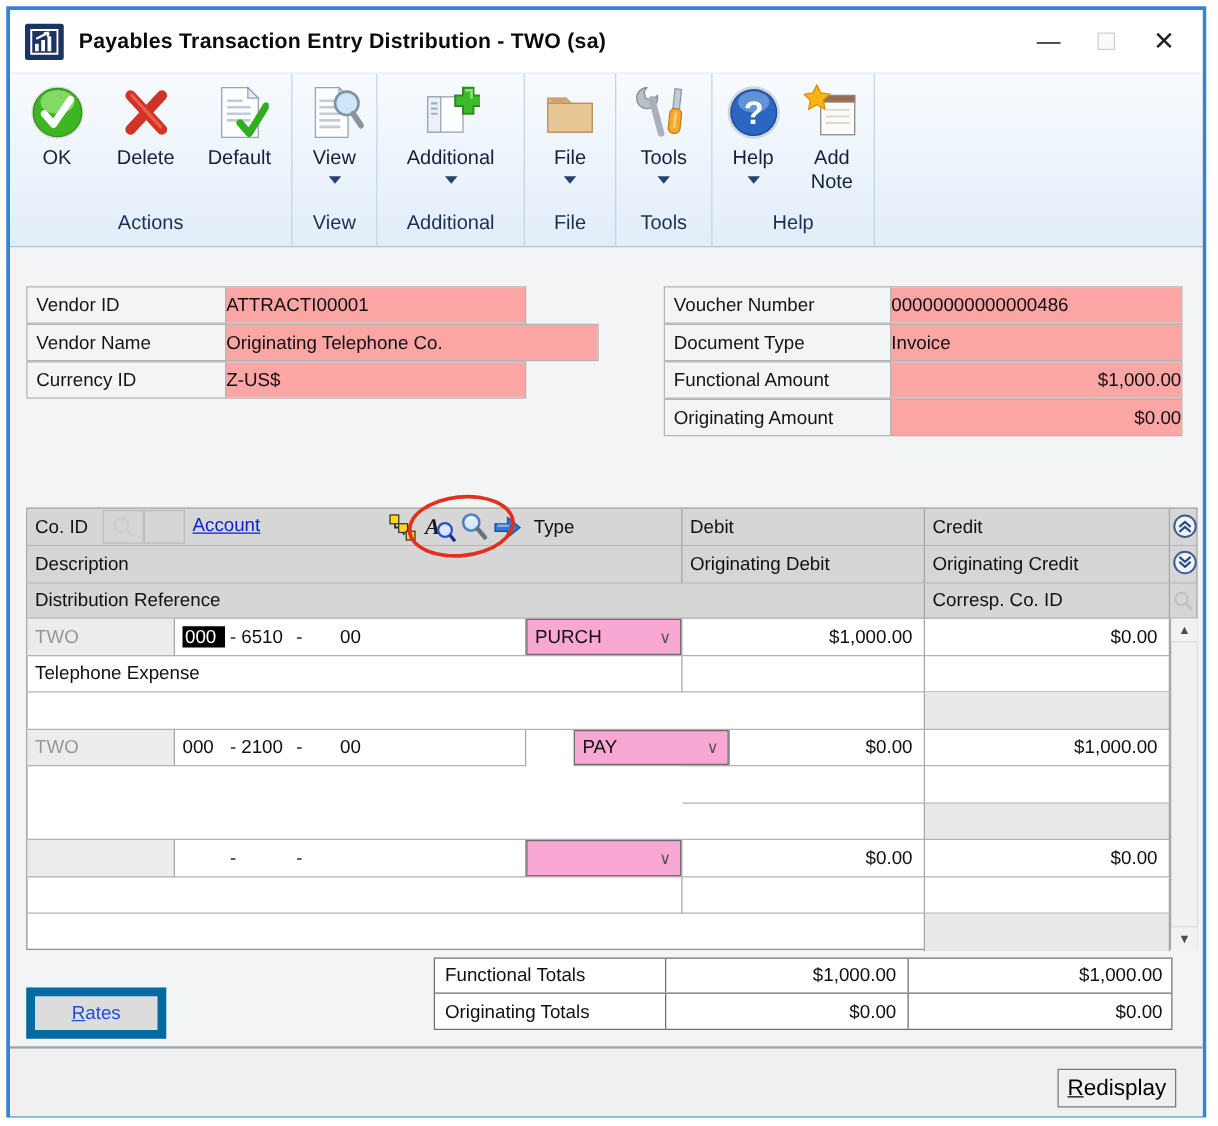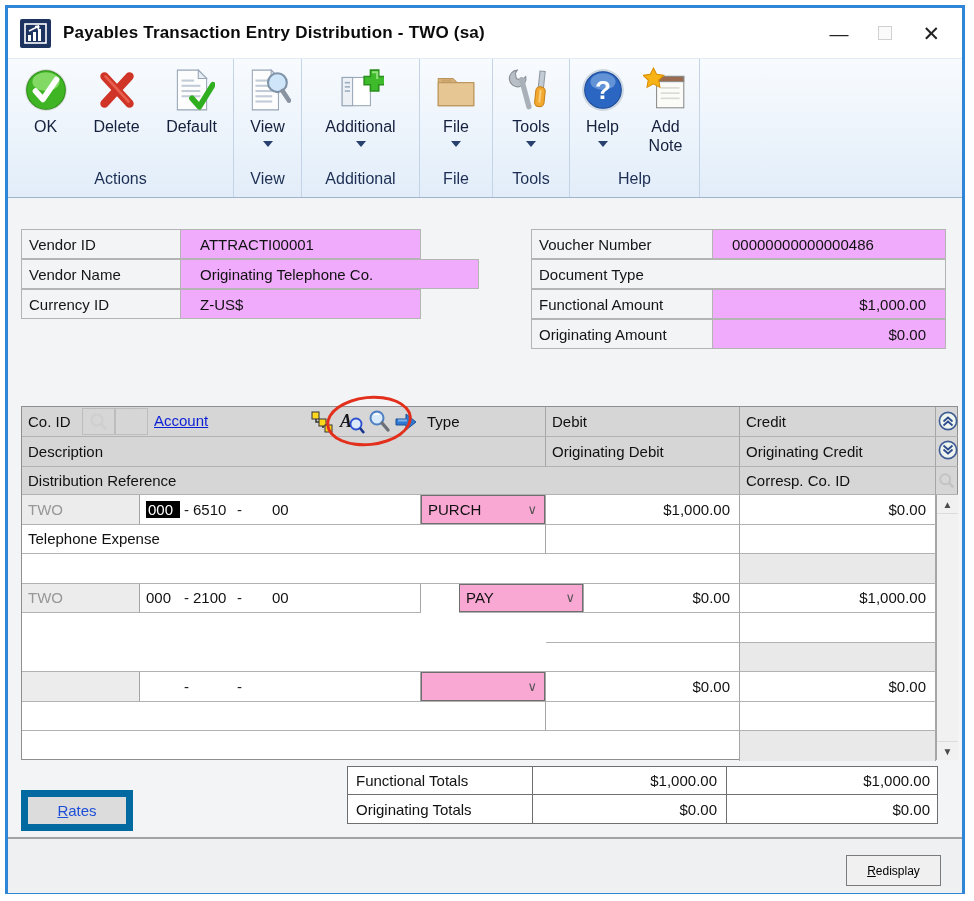--- a/index.html
+++ b/index.html
@@ -32,22 +32,22 @@
   .drop-arrow { width:0; height:0; border-left:5px solid transparent; border-right:5px solid transparent;
                 border-top:6px solid #27406e; margin-top:5px; }
   .w-ok{width:64px}.w-del{width:66px}.w-def{width:72px}.w-view{width:62px}
 
   
   .body { position:relative; height:695px; background:#f3f4f6; font-size:15px; color:#111; }
 
   
   .frow { position:absolute; height:30px; border:1px solid #b4b4b4; display:flex; background:transparent; }
   .frow .flabel { display:flex; align-items:center; padding-left:7px; color:#151515; }
-  .frow .fvalue { flex:1; border-left:1px solid #b4b4b4; background:#f0abfc; display:flex; align-items:center;
-                  padding:0 19px; white-space:nowrap; overflow:hidden; }
+  .frow .fvalue { flex:1; border-left:1px solid #b4b4b4; background:#fca5a5; display:flex; align-items:center;
+                  padding:0 0; white-space:nowrap; overflow:hidden; }
   .fvalue.right { justify-content:flex-end; }
 
   
   .grid { position:absolute; left:13px; top:208px; width:937px; height:354px; border:1px solid #8f8f8f; background:#fff; }
   .g-row { position:relative; }
   .gh { background:#d6d6d6; }
   .g-cell { position:absolute; top:0; bottom:0; border-right:1px solid #a6a6a6; border-bottom:1px solid #b2b2b2;
             display:flex; align-items:center; padding-left:6px; white-space:nowrap; overflow:visible; }
   .g-cell.nolb { padding-left:0; }
   .amt { justify-content:flex-end; padding-right:9px; }
@@ -83,21 +83,21 @@
   .t-credit { left:379px; width:212px; justify-content:flex-end; padding-right:9px; border-right:none; }
 
   
   .btn-rates { position:absolute; left:13px; top:592px; width:112px; height:41px; background:#dcdcdc;
                border:7px solid #0369a1; color:#1d4ed8; font-size:15px; display:flex; align-items:center;
                justify-content:center; }
   .btn-rates span::first-letter { text-decoration:underline; }
   .divider { position:absolute; left:0; top:639px; width:100%; height:2px; background:#a3a3a3; }
   .bottom-strip { position:absolute; left:0; top:641px; width:100%; bottom:0; background:#eef0f2; }
   .btn-redisplay { position:absolute; left:838px; top:657px; width:95px; height:31px; background:#f0f0f0;
-                   border:1px solid #7b7b7b; font-size:12px; color:#000; display:flex; align-items:center;
+                   border:1px solid #7b7b7b; font-size:18px; color:#000; display:flex; align-items:center;
                    justify-content:center; cursor:pointer; }
   .btn-redisplay span::first-letter { text-decoration:underline; }
 
   
   .annotation { position:absolute; left:318px; top:198px; width:86px; height:50px; border:3px solid #e2301d;
                 border-radius:50%; transform:rotate(-6deg); pointer-events:none; z-index:50; }
 </style>
 </head>
 <body>
 
@@ -292,20 +292,21 @@
       <div class="flabel" style="width:158px">Currency ID</div>
       <div class="fvalue">Z-US$</div>
     </div>
 
     <div class="frow" style="left:523px; top:31px; width:415px;">
       <div class="flabel" style="width:180px">Voucher Number</div>
       <div class="fvalue">00000000000000486</div>
     </div>
     <div class="frow" style="left:523px; top:61px; width:415px;">
       <div class="flabel" style="width:180px">Document Type</div>
+      <div class="fvalue">Invoice</div>
     </div>
     <div class="frow" style="left:523px; top:91px; width:415px;">
       <div class="flabel" style="width:180px">Functional Amount</div>
       <div class="fvalue right">$1,000.00</div>
     </div>
     <div class="frow" style="left:523px; top:121px; width:415px;">
       <div class="flabel" style="width:180px">Originating Amount</div>
       <div class="fvalue right">$0.00</div>
     </div>
 

